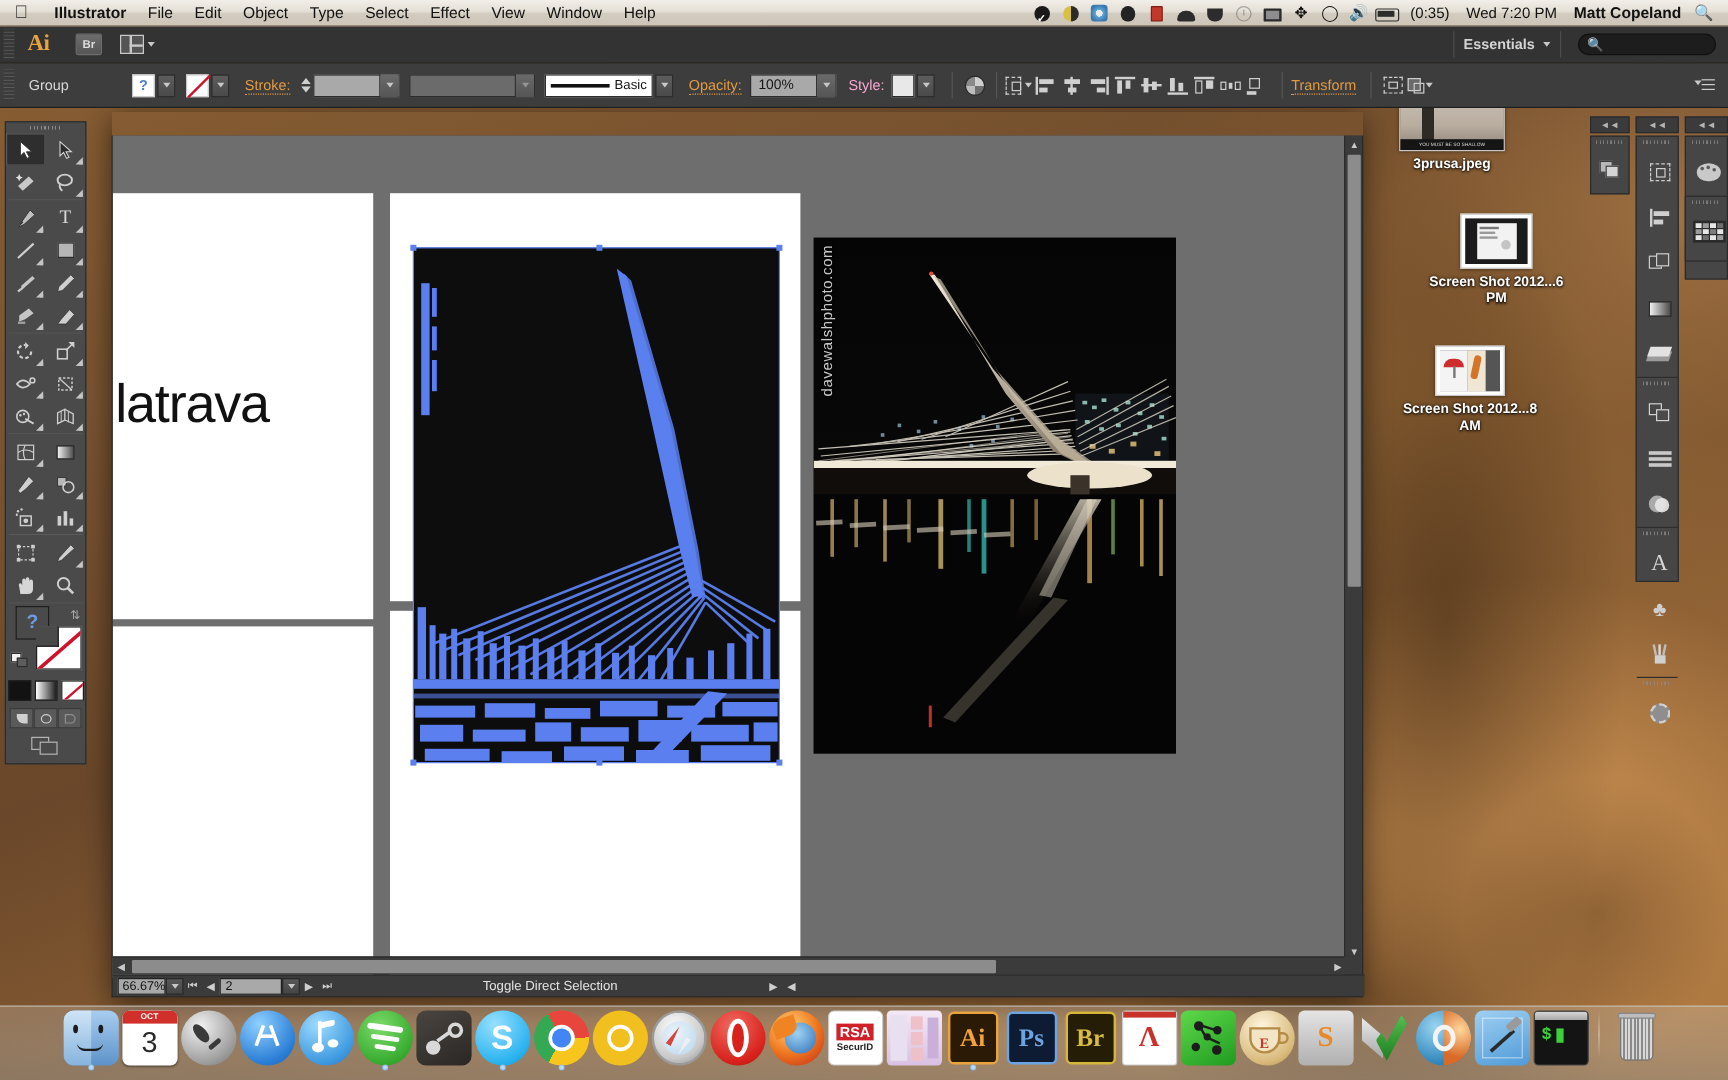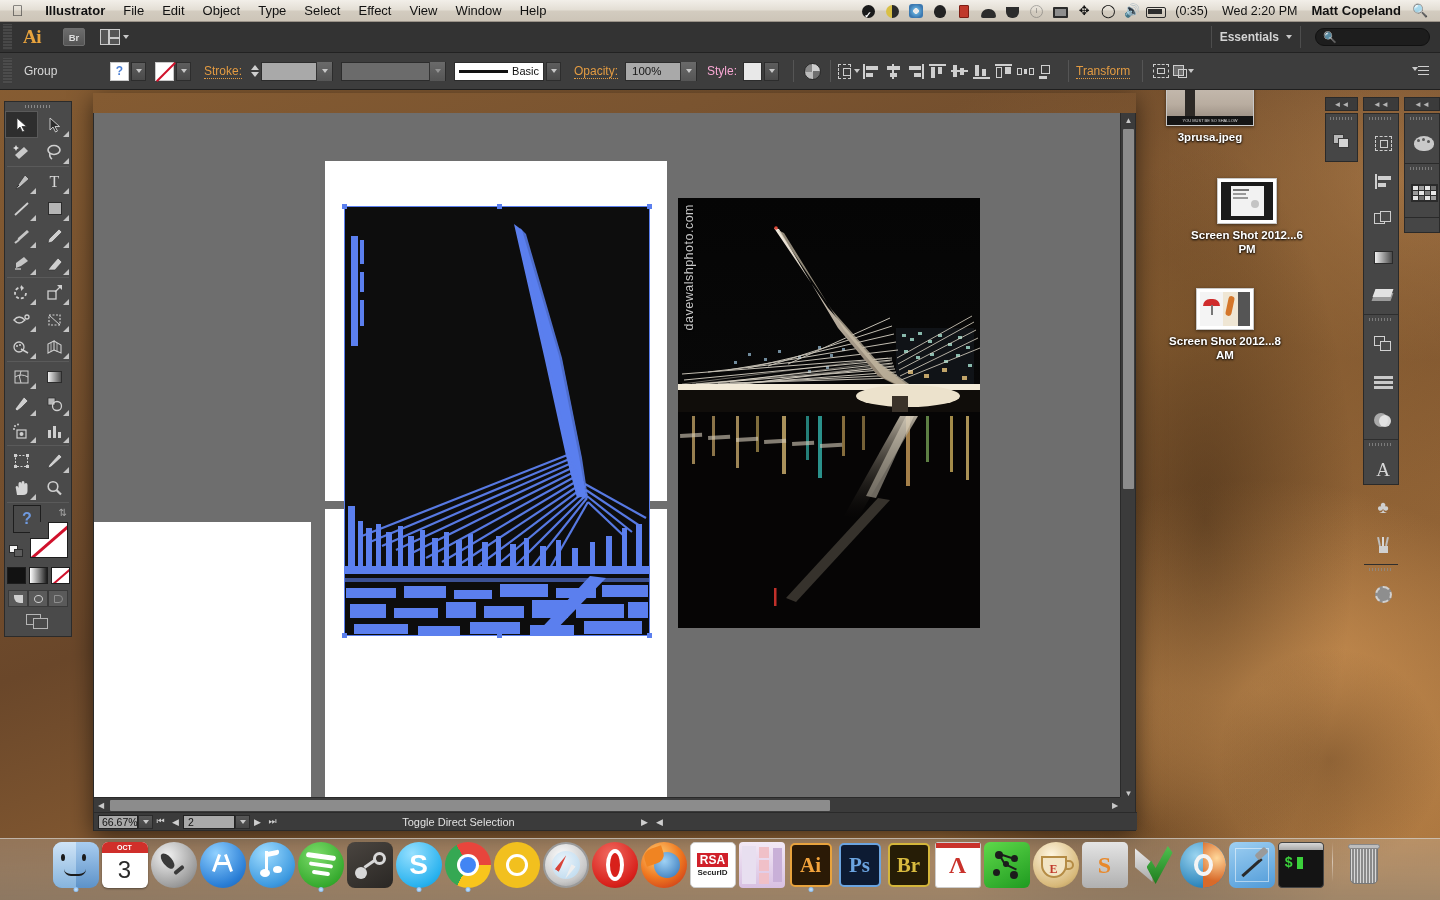--- a/index.html
+++ b/index.html
@@ -272,21 +272,21 @@
     <div class="ic"><span class="mi-icon bat"></span></div>
     <div class="ic"><span class="mi-icon" style="background:#2c2c2c;width:15px;height:9px;border-radius:7px 7px 2px 2px;"></span></div>
     <div class="ic"><span class="mi-icon coffee"></span></div>
     <div class="ic"><span class="mi-icon clockic" style="opacity:.45"></span></div>
     <div class="ic"><span class="mi-icon disp"></span></div>
     <div class="ic bt">✥</div>
     <div class="ic wifisym">◯</div>
     <div class="ic speaker">🔊</div>
     <div class="ic"><span class="mi-icon battbox"></span></div>
     <div class="txt">(0:35)</div>
-    <div class="txt">Wed 2:20 PM</div>
+    <div class="txt">Wed 7:20 PM</div>
     <div class="txt name">Matt Copeland</div>
     <div class="ic srch">🔍</div>
   </div>
 </div>
 
 <div id="ai-app">
 
   <div class="ai-bar1">
     <div class="grip"></div>
     <div class="ai-logo">Ai</div>
@@ -592,20 +592,23 @@
         <i style="background:#9b9b9b;"></i>
     </span>
   </div>
 </div>
 
 <div id="doc-win">
 
   <div class="doc-body">
     <div class="canvas">
 
+      <div class="artboard" style="left:0px;top:48px;width:217px;height:355px;">
+        <div style="position:absolute;left:2px;top:150px;font-size:45px;color:#111;font-family:'Liberation Sans',sans-serif;letter-spacing:-1px;">latrava</div>
+      </div>
 
       <div class="artboard" style="left:231px;top:48px;width:342px;height:340px;"></div>
       <div class="artboard" style="left:0px;top:409px;width:217px;height:305px;"></div>
       <div class="artboard" style="left:231px;top:396px;width:342px;height:318px;"></div>
 
       <div style="position:absolute;left:250px;top:93px;width:306px;height:430px;overflow:hidden;">
         <svg width="306" height="430" viewBox="0 0 306 430">
           <rect x="0" y="0" width="306" height="430" fill="#0d0d0d"></rect>
 
           <path d="M170 18 L178 24 L215 150 L235 250 L242 290 L233 292 L222 250 L200 150 Z" fill="#5b7fee"></path>

